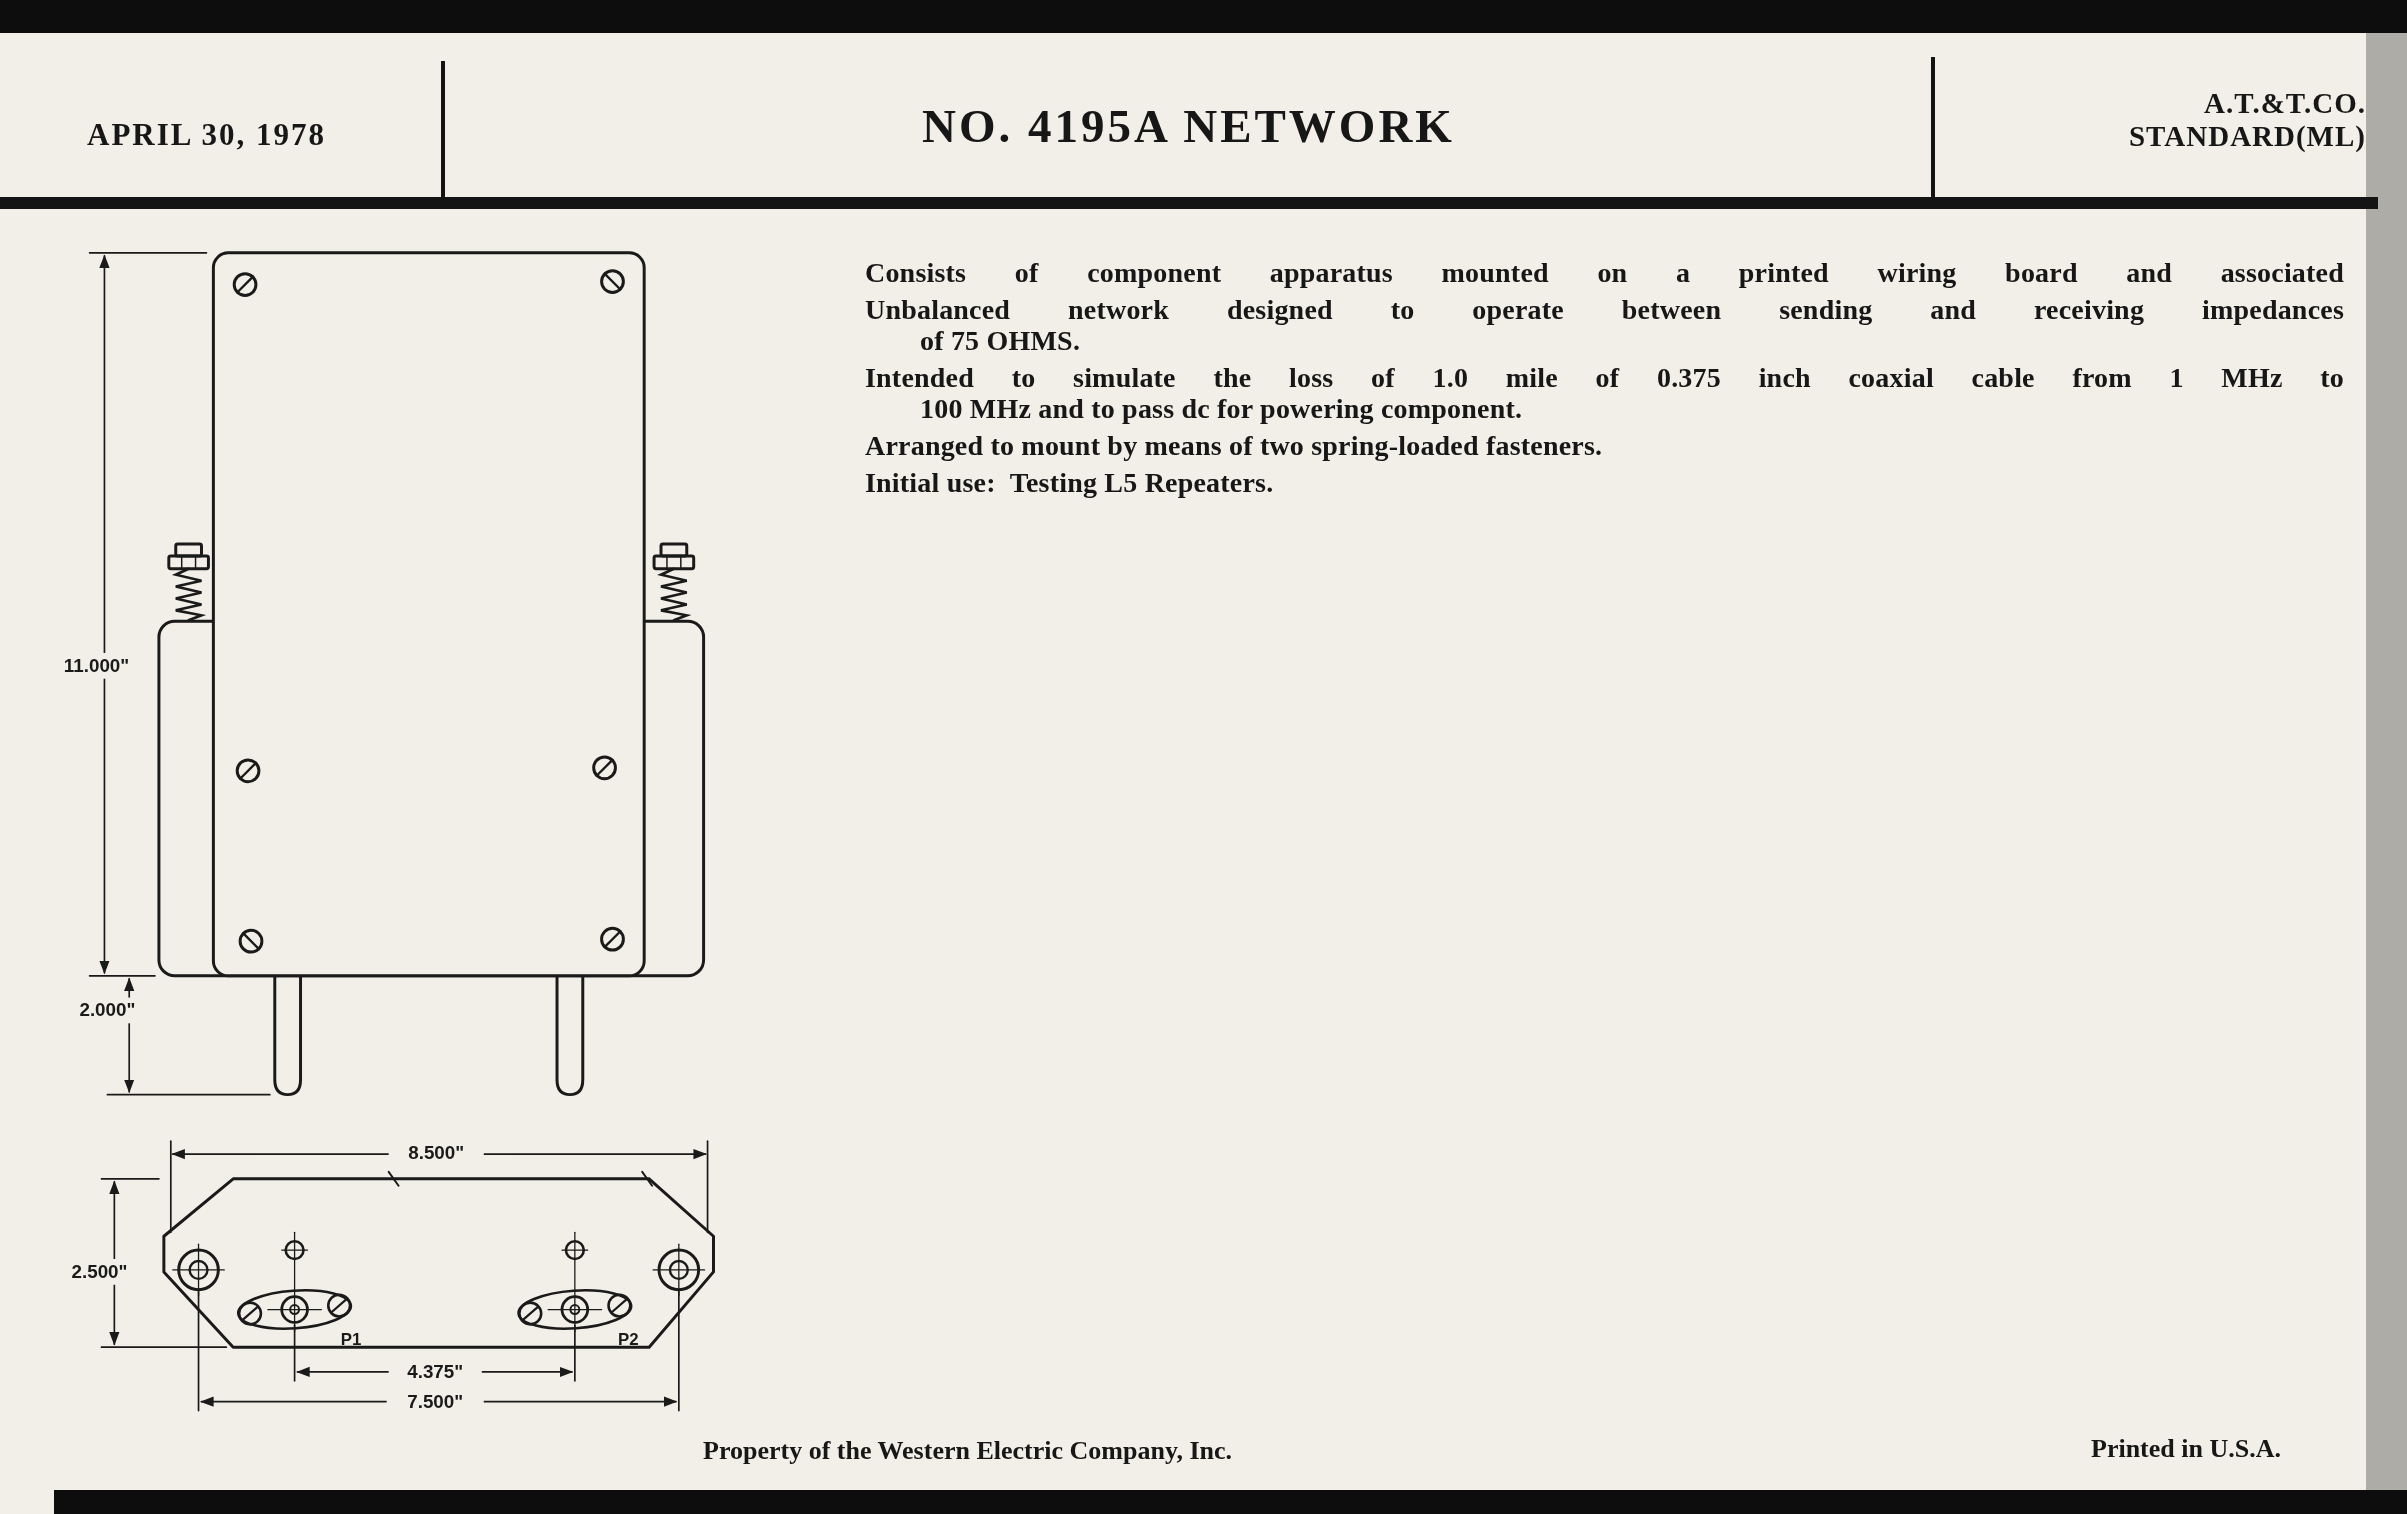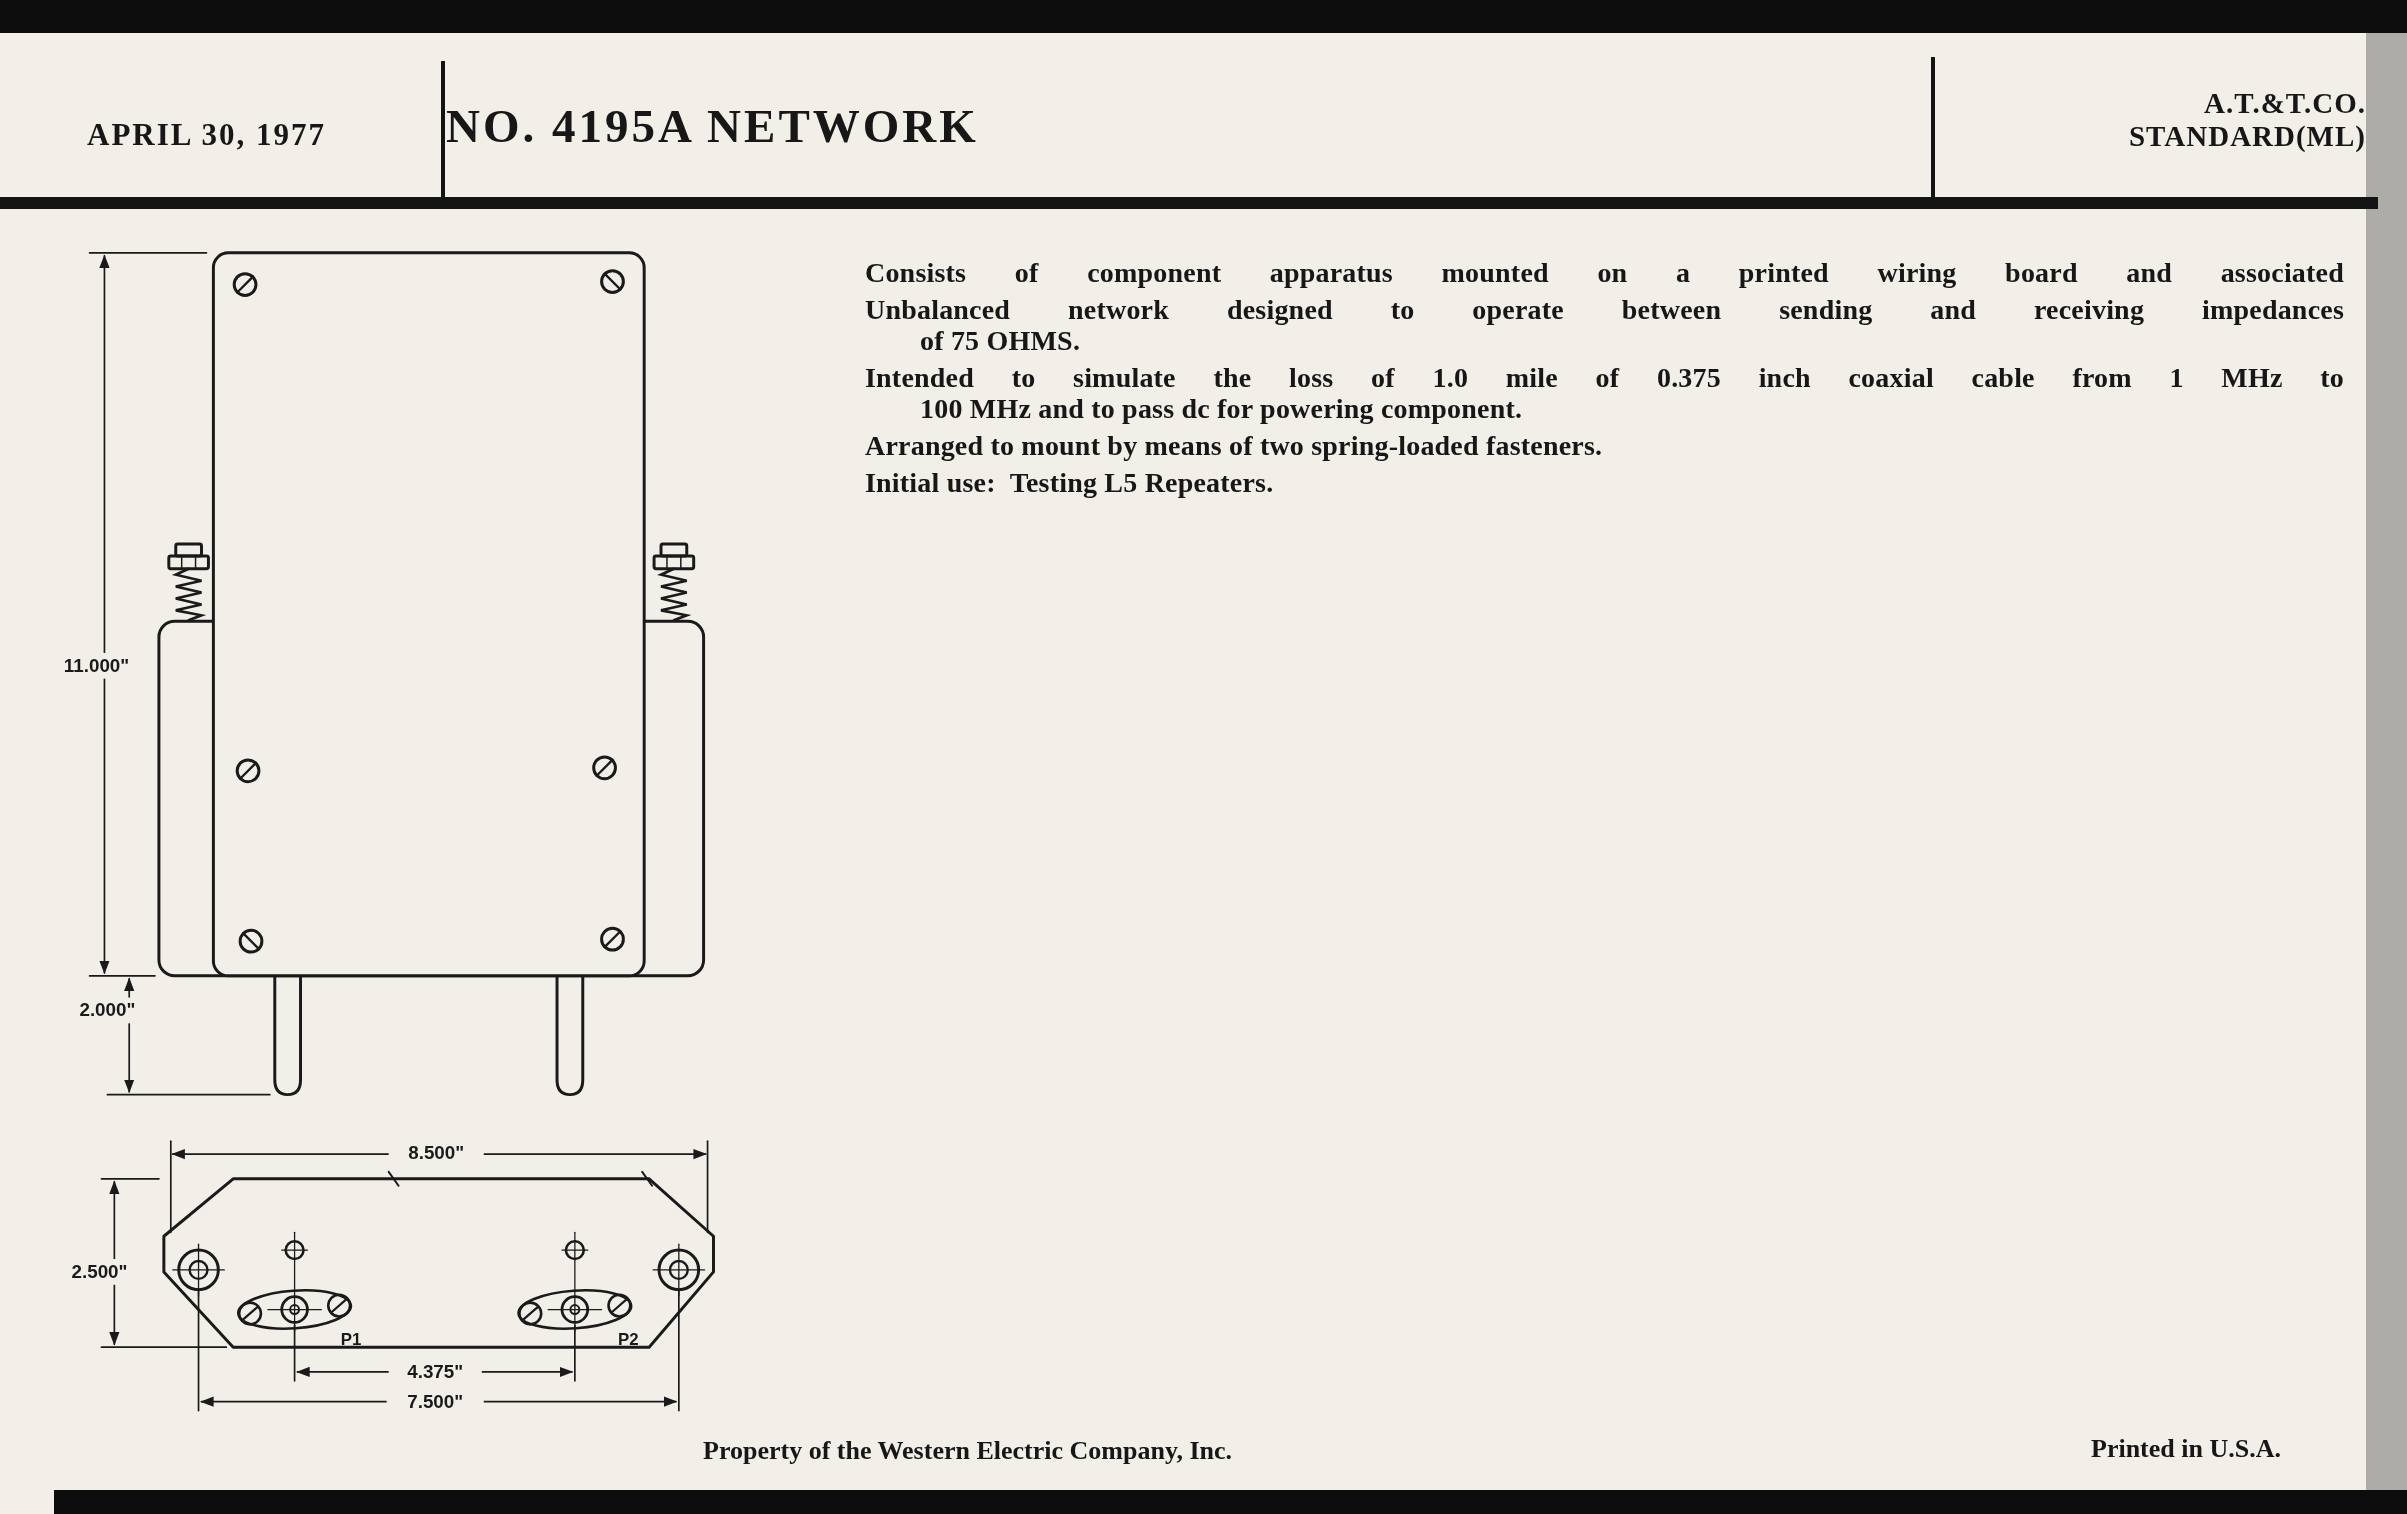--- a/index.html
+++ b/index.html
@@ -11,21 +11,21 @@
   .bar { position:absolute; background:#0d0d0d; }
   .bar.top { left:0; right:0; top:0; height:33px; }
   .bar.bottom { left:54px; right:0; bottom:0; height:25px; }
   .scan-right { position:absolute; top:33px; bottom:25px; right:0; width:42px; background:#aeaca6; }
 
   
   .date { position:absolute; left:87px; top:117px; font-size:31px; font-weight:700; letter-spacing:2px; white-space:nowrap; }
   .vline { position:absolute; width:4px; background:#131313; }
   .v1 { left:441px; top:61px; height:144px; }
   .v2 { left:1931px; top:57px; height:143px; }
-  .title { position:absolute; left:446px; width:1485px; top:99px; 
+  .title { position:absolute; left:446px; width:1485px; top:99px; text-align:center;
            font-size:47px; font-weight:700; letter-spacing:3px; white-space:nowrap; }
   .org { position:absolute; left:2010px; width:356px; top:87px; text-align:right;
          font-size:29px; font-weight:700; line-height:33px; letter-spacing:1px; }
   .rule { position:absolute; left:0; right:30px; top:197px; height:12px; background:#141414; }
 
   
   .desc { position:absolute; left:847px; top:257px; width:1497px;
           font-size:28px; line-height:31px; font-weight:700; letter-spacing:0.2px; }
   .para { margin-bottom:6px; }
   .line { text-align:left;margin-left:18px; }
@@ -45,21 +45,21 @@
 </style>
 </head>
 <body>
 
 <div class="page">
 
   <div class="bar top"></div>
   <div class="scan-right"></div>
 
   <div>
-    <div class="date">APRIL 30, 1977</div>
+    <div class="date">APRIL 30, 1978</div>
     <div class="vline v1"></div>
     <div class="title">NO. 4195A NETWORK</div>
     <div class="vline v2"></div>
     <div class="org">
       <div>A.T.&amp;T.CO.</div>
       <div>STANDARD(ML)</div>
     </div>
     <div class="rule"></div>
   </div>
 

